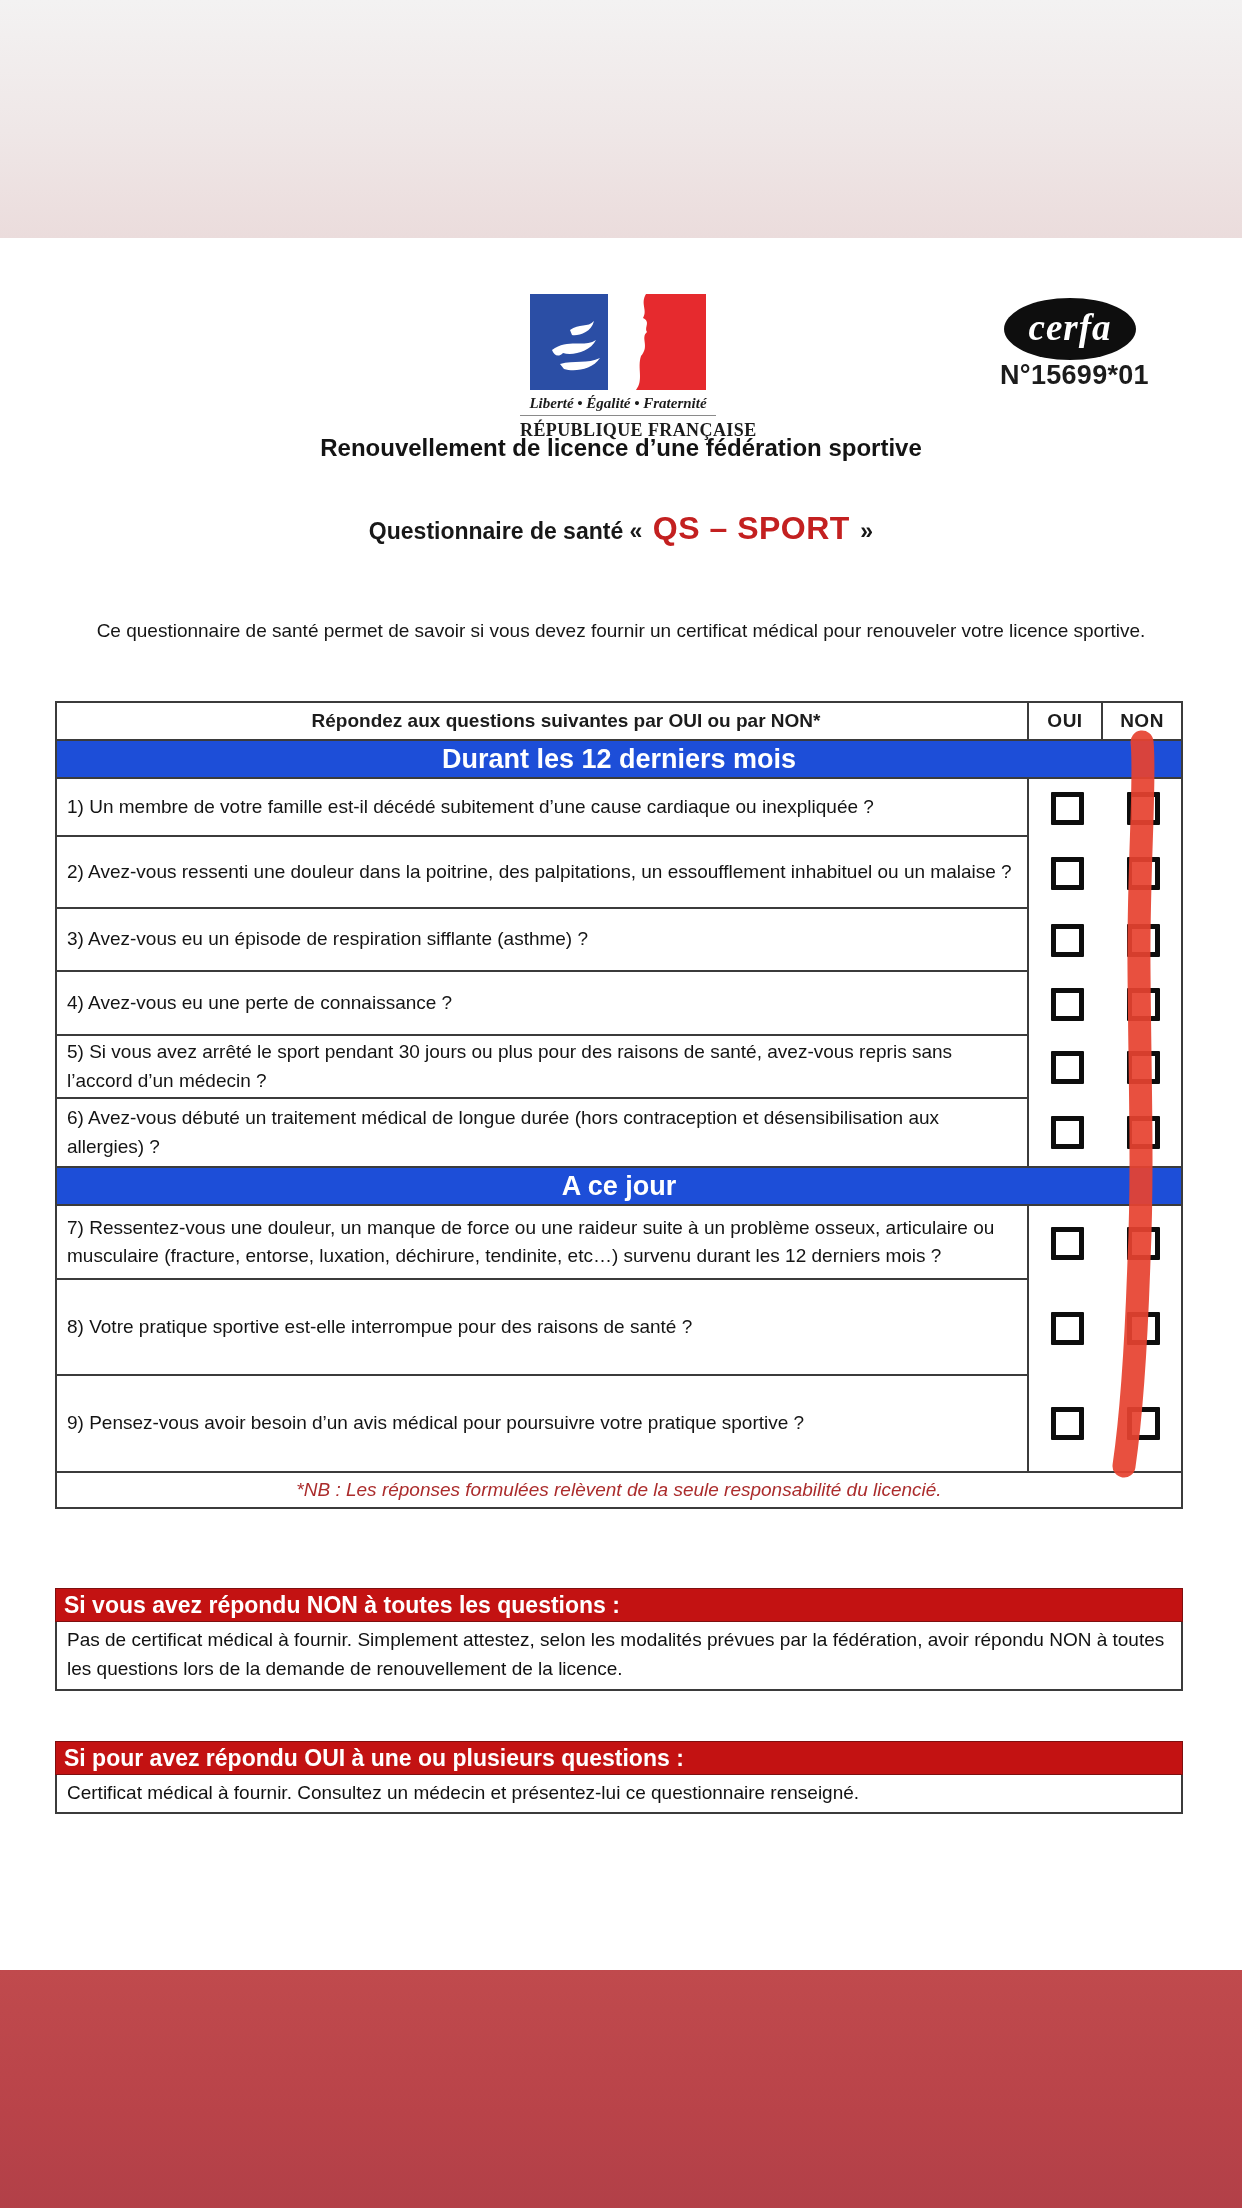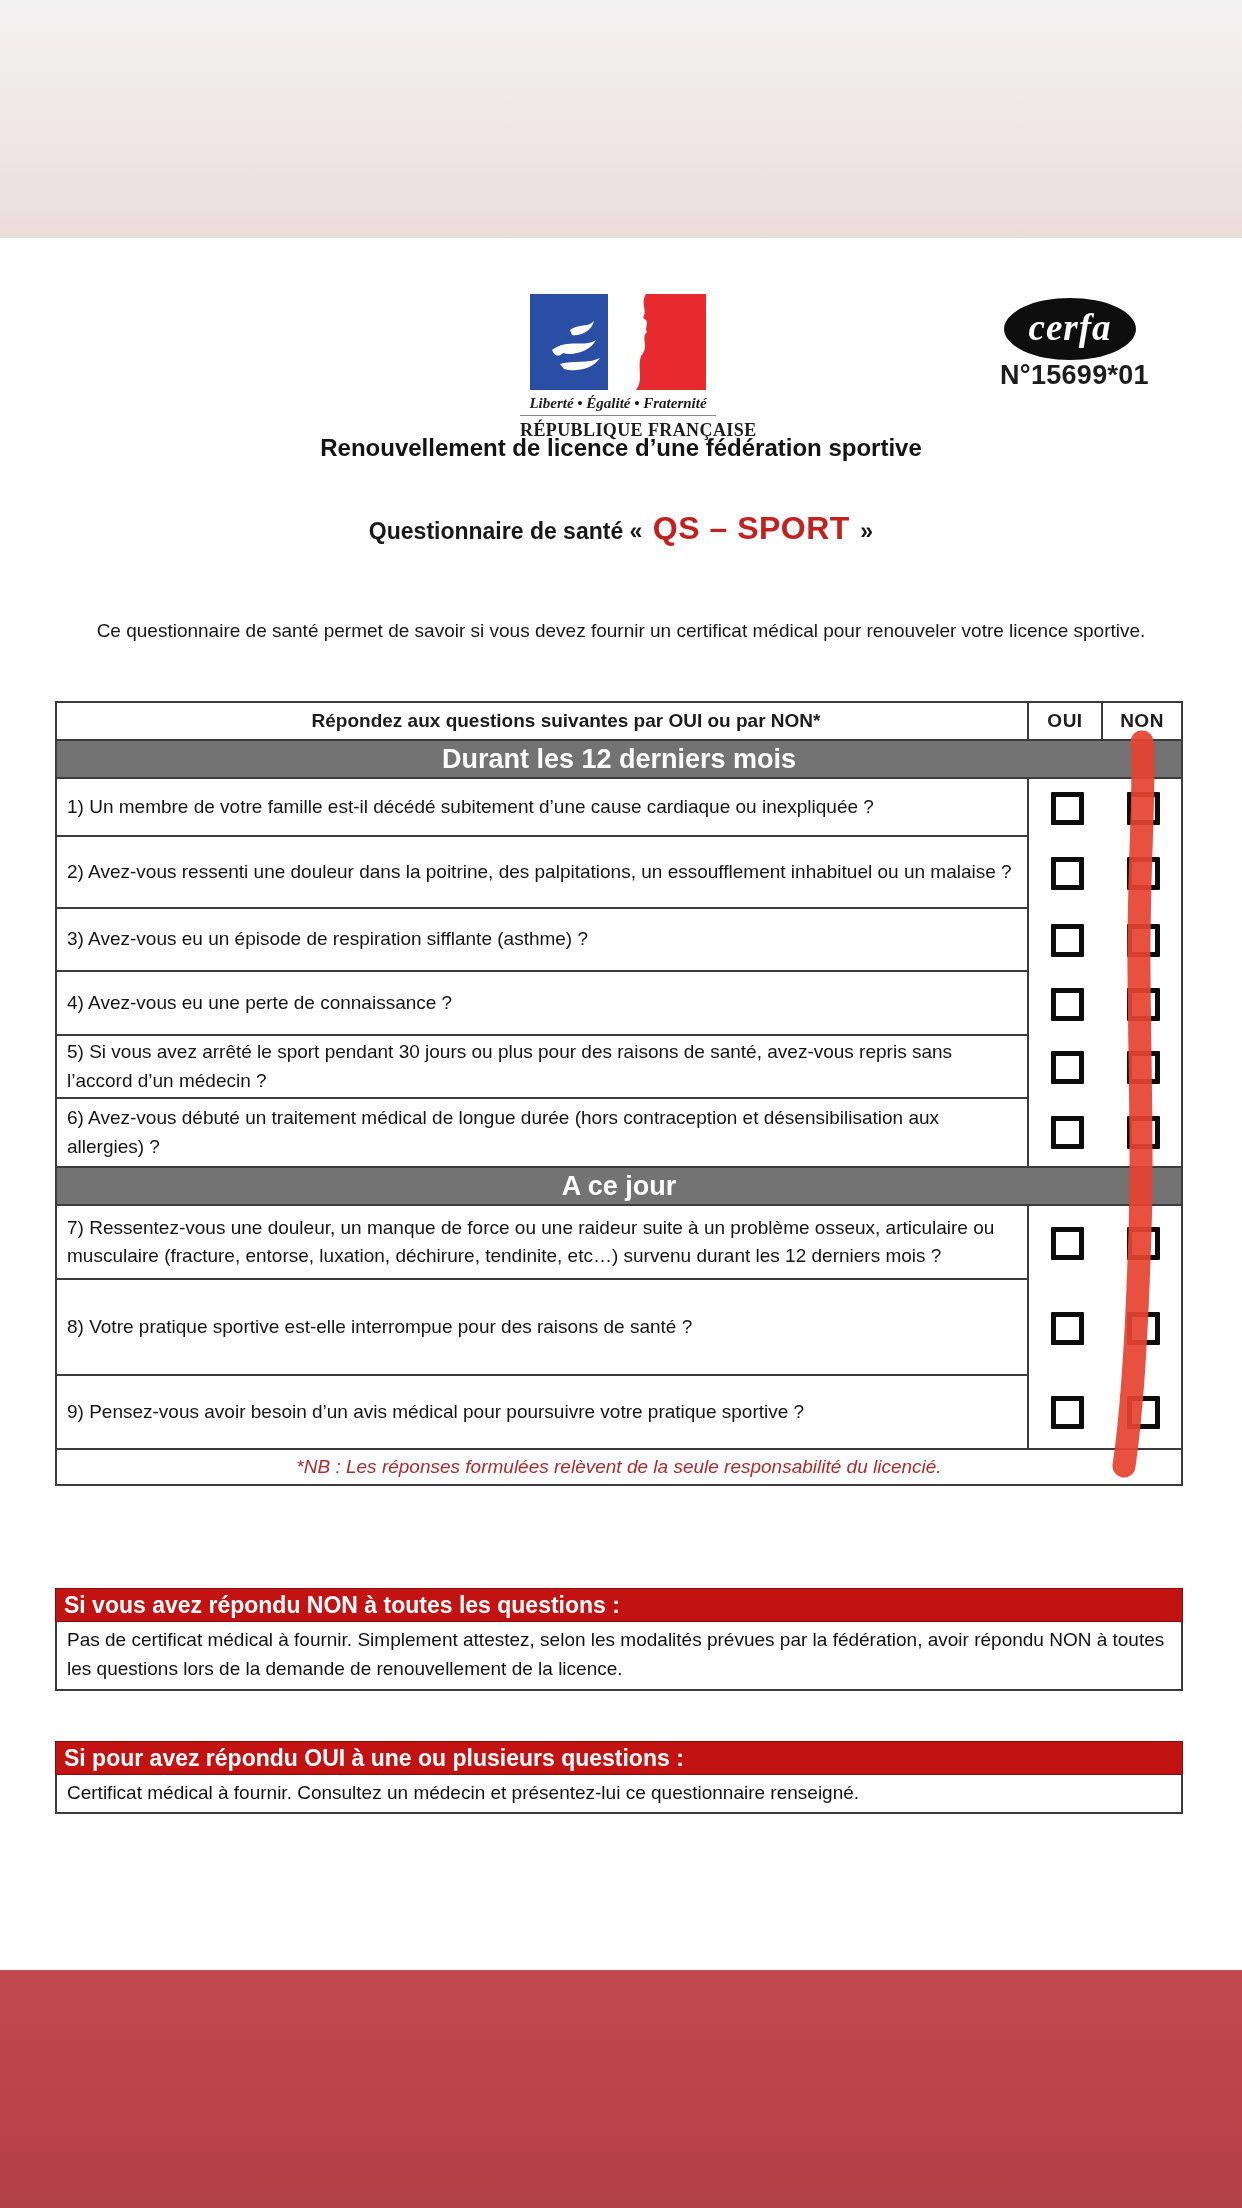--- a/index.html
+++ b/index.html
@@ -40,31 +40,31 @@
   .qtable{position:absolute;left:55px;top:463px;width:1128px;border:2px solid #3b3b3b;box-sizing:border-box;
           background:#fff;}
   .trow{display:flex;box-sizing:border-box;}
   .thead{height:36px;padding-left:48px;}
   .thead .prompt{flex:1;display:flex;align-items:center;justify-content:center;
                  font-weight:bold;font-size:19px;}
   .thead .ouicell,.thead .noncell{display:flex;align-items:center;justify-content:center;
                  font-weight:bold;font-size:19px;letter-spacing:.5px;border-left:2px solid #3b3b3b;box-sizing:border-box;}
   .thead .ouicell{width:74px;}
   .thead .noncell{width:80px;}
-  .band{height:40px;background:#737373;color:#ffffff;display:flex;align-items:center;justify-content:center;
+  .band{height:40px;background:#1d4ed8;color:#ffffff;display:flex;align-items:center;justify-content:center;
         font-weight:bold;font-size:27px;border-top:2px solid #3b3b3b;border-bottom:2px solid #3b3b3b;box-sizing:border-box;}
   .qrow{display:flex;box-sizing:border-box;}
   .qtext{flex:1;display:flex;align-items:center;padding:0 10px;font-size:19px;line-height:1.5;
          border-right:2px solid #3b3b3b;box-sizing:border-box;color:#141414;}
   .qrow.sep .qtext{border-bottom:2px solid #3b3b3b;}
   .qboxes{width:152px;display:flex;box-sizing:border-box;}
   .bcell{flex:1;display:flex;align-items:center;justify-content:center;}
   .checkbox{width:33px;height:33px;border:5px solid #0d0d0d;background:#fff;box-sizing:border-box;border-radius:1px;}
   .h58{height:58px}.h72{height:72px}.h63{height:63px}.h64{height:64px}.h67{height:67px}
-  .h97{height:74px}.h96{height:96px}.h95{height:72px}
+  .h97{height:74px}.h96{height:96px}.h95{height:95px}
   .nbrow{height:36px;border-top:2px solid #3b3b3b;display:flex;align-items:center;justify-content:center;
          font-size:19px;font-style:italic;color:#ab2c2c;box-sizing:border-box;}
 
   
   .marker{position:absolute;left:1093px;top:492px;width:96px;height:750px;pointer-events:none;}
 
   
   .banner{position:absolute;left:55px;width:1128px;box-sizing:border-box;}
   .banner .bar{height:34px;background:#c31212;color:#fff;font-weight:bold;font-size:23px;
                display:flex;align-items:center;padding:0 8px;box-sizing:border-box;border:1px solid #7e0f0f;}

